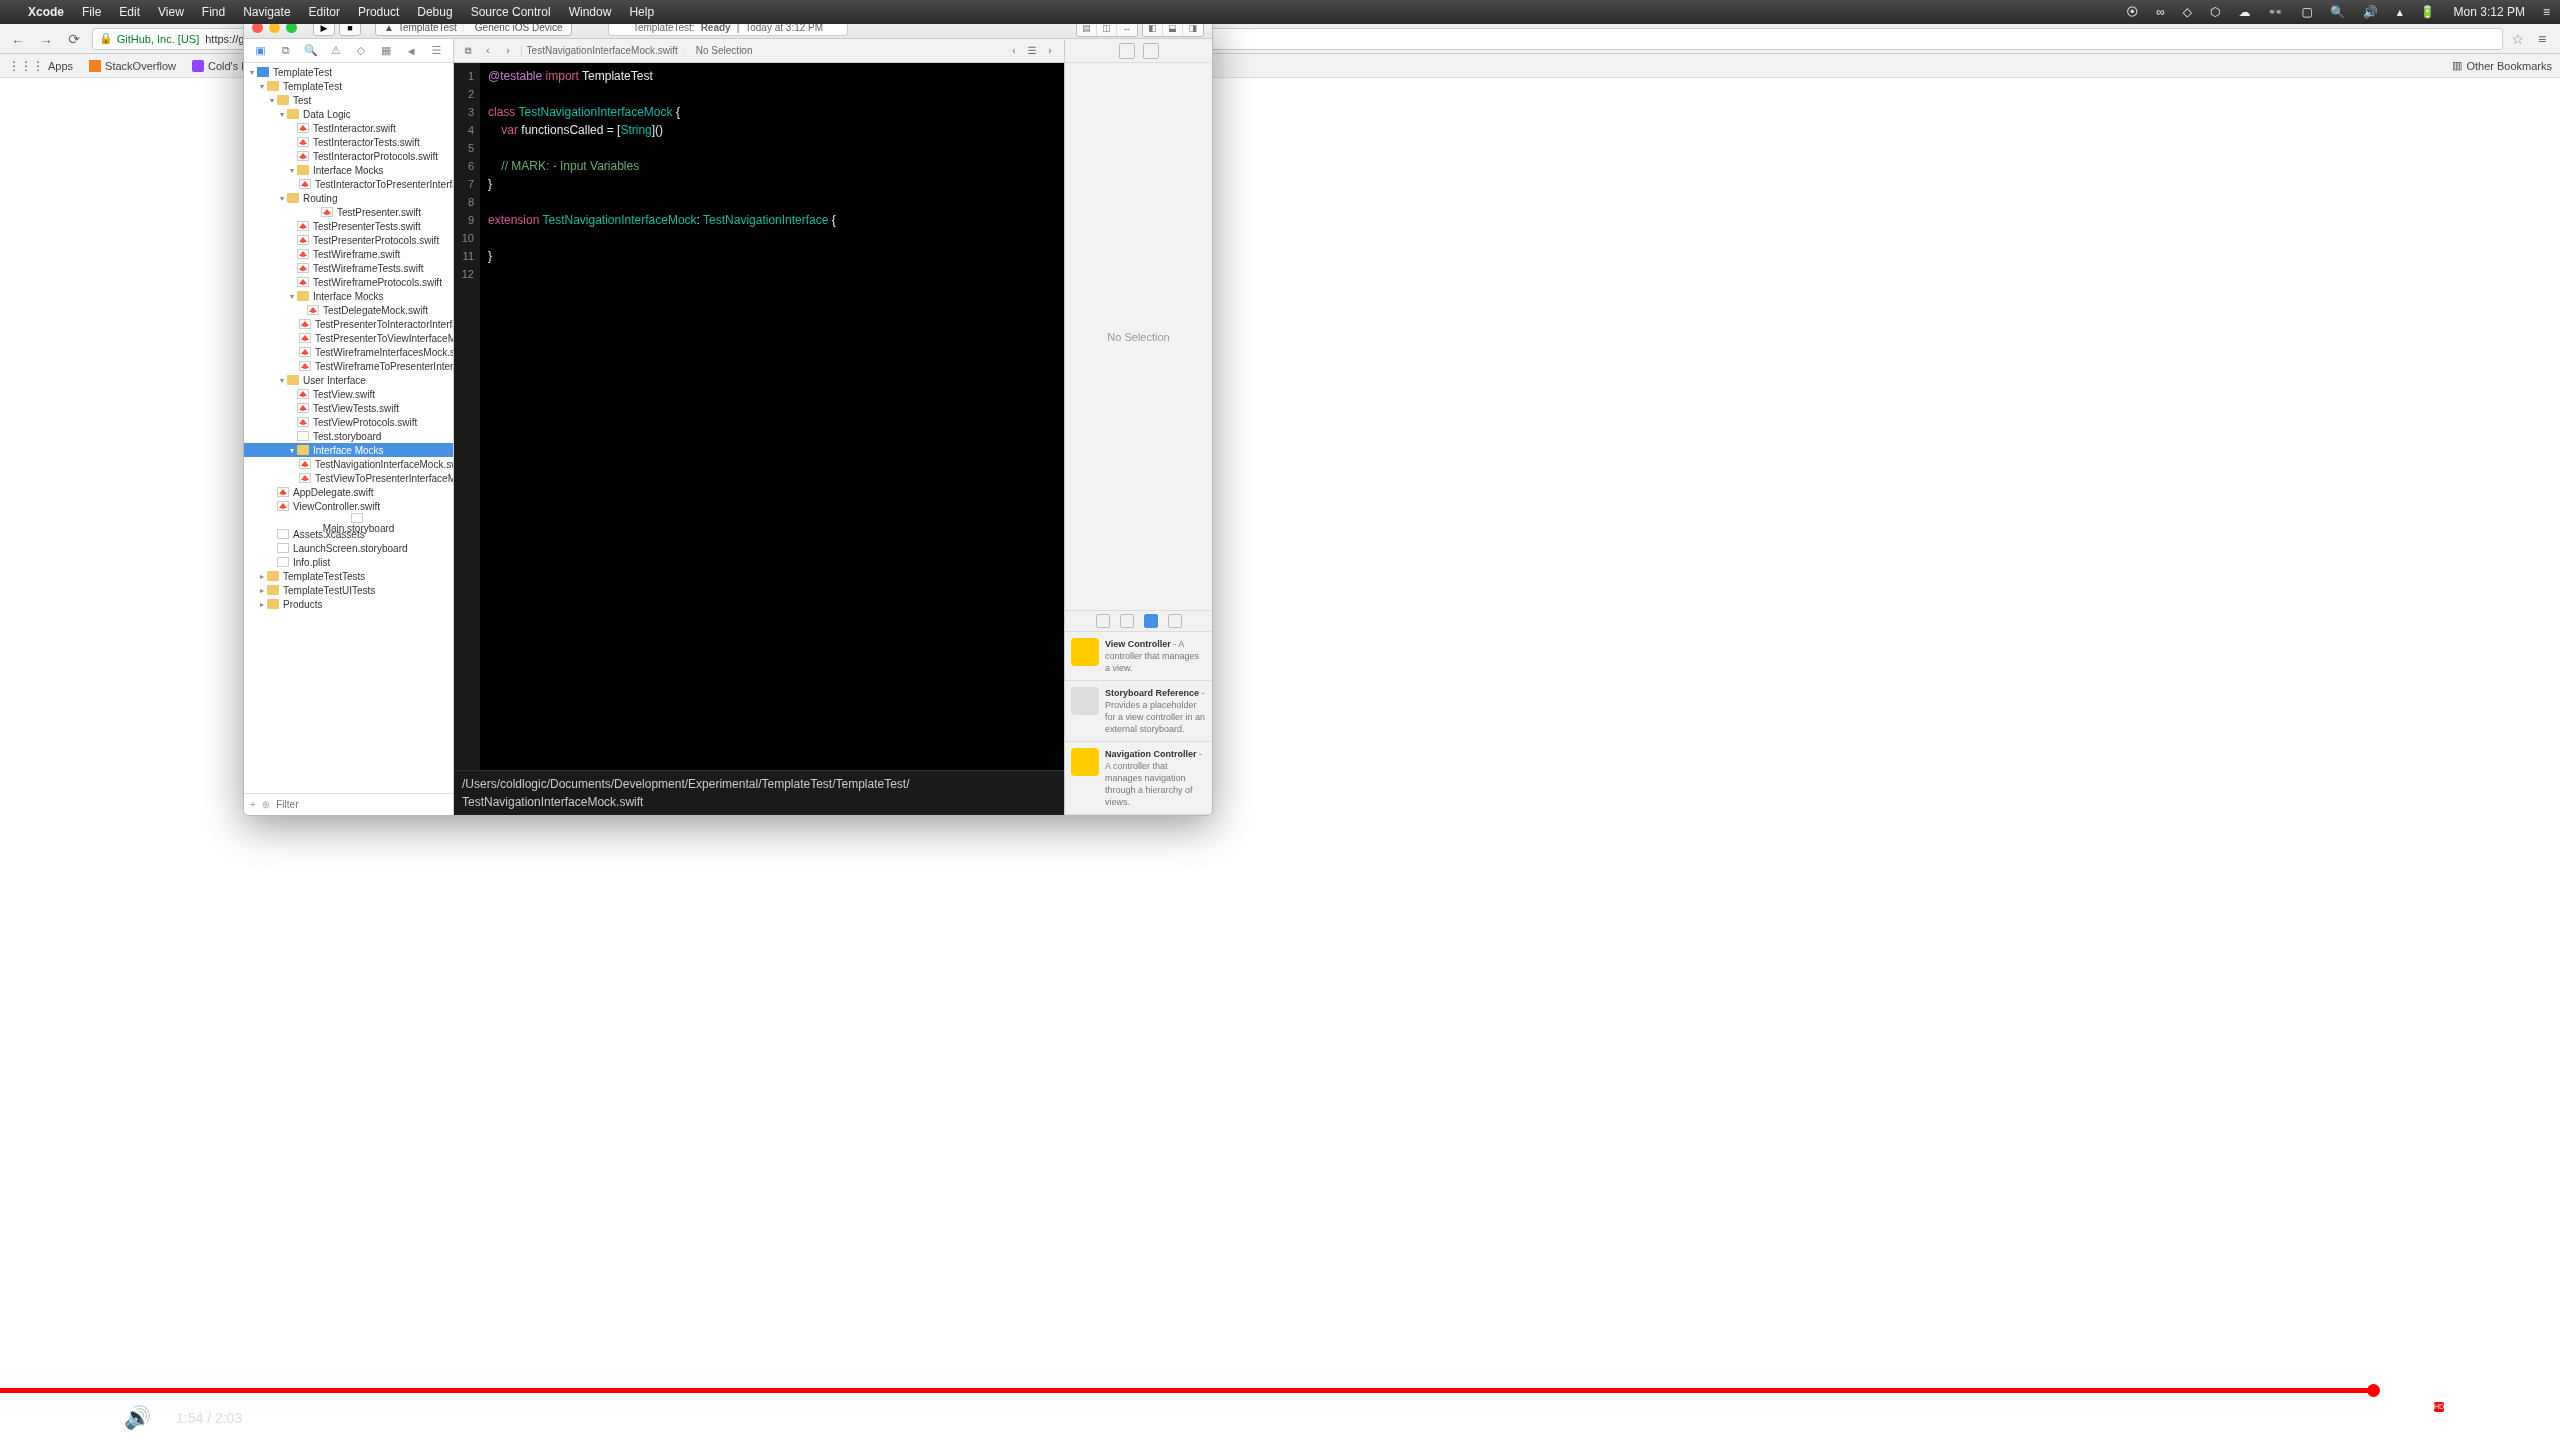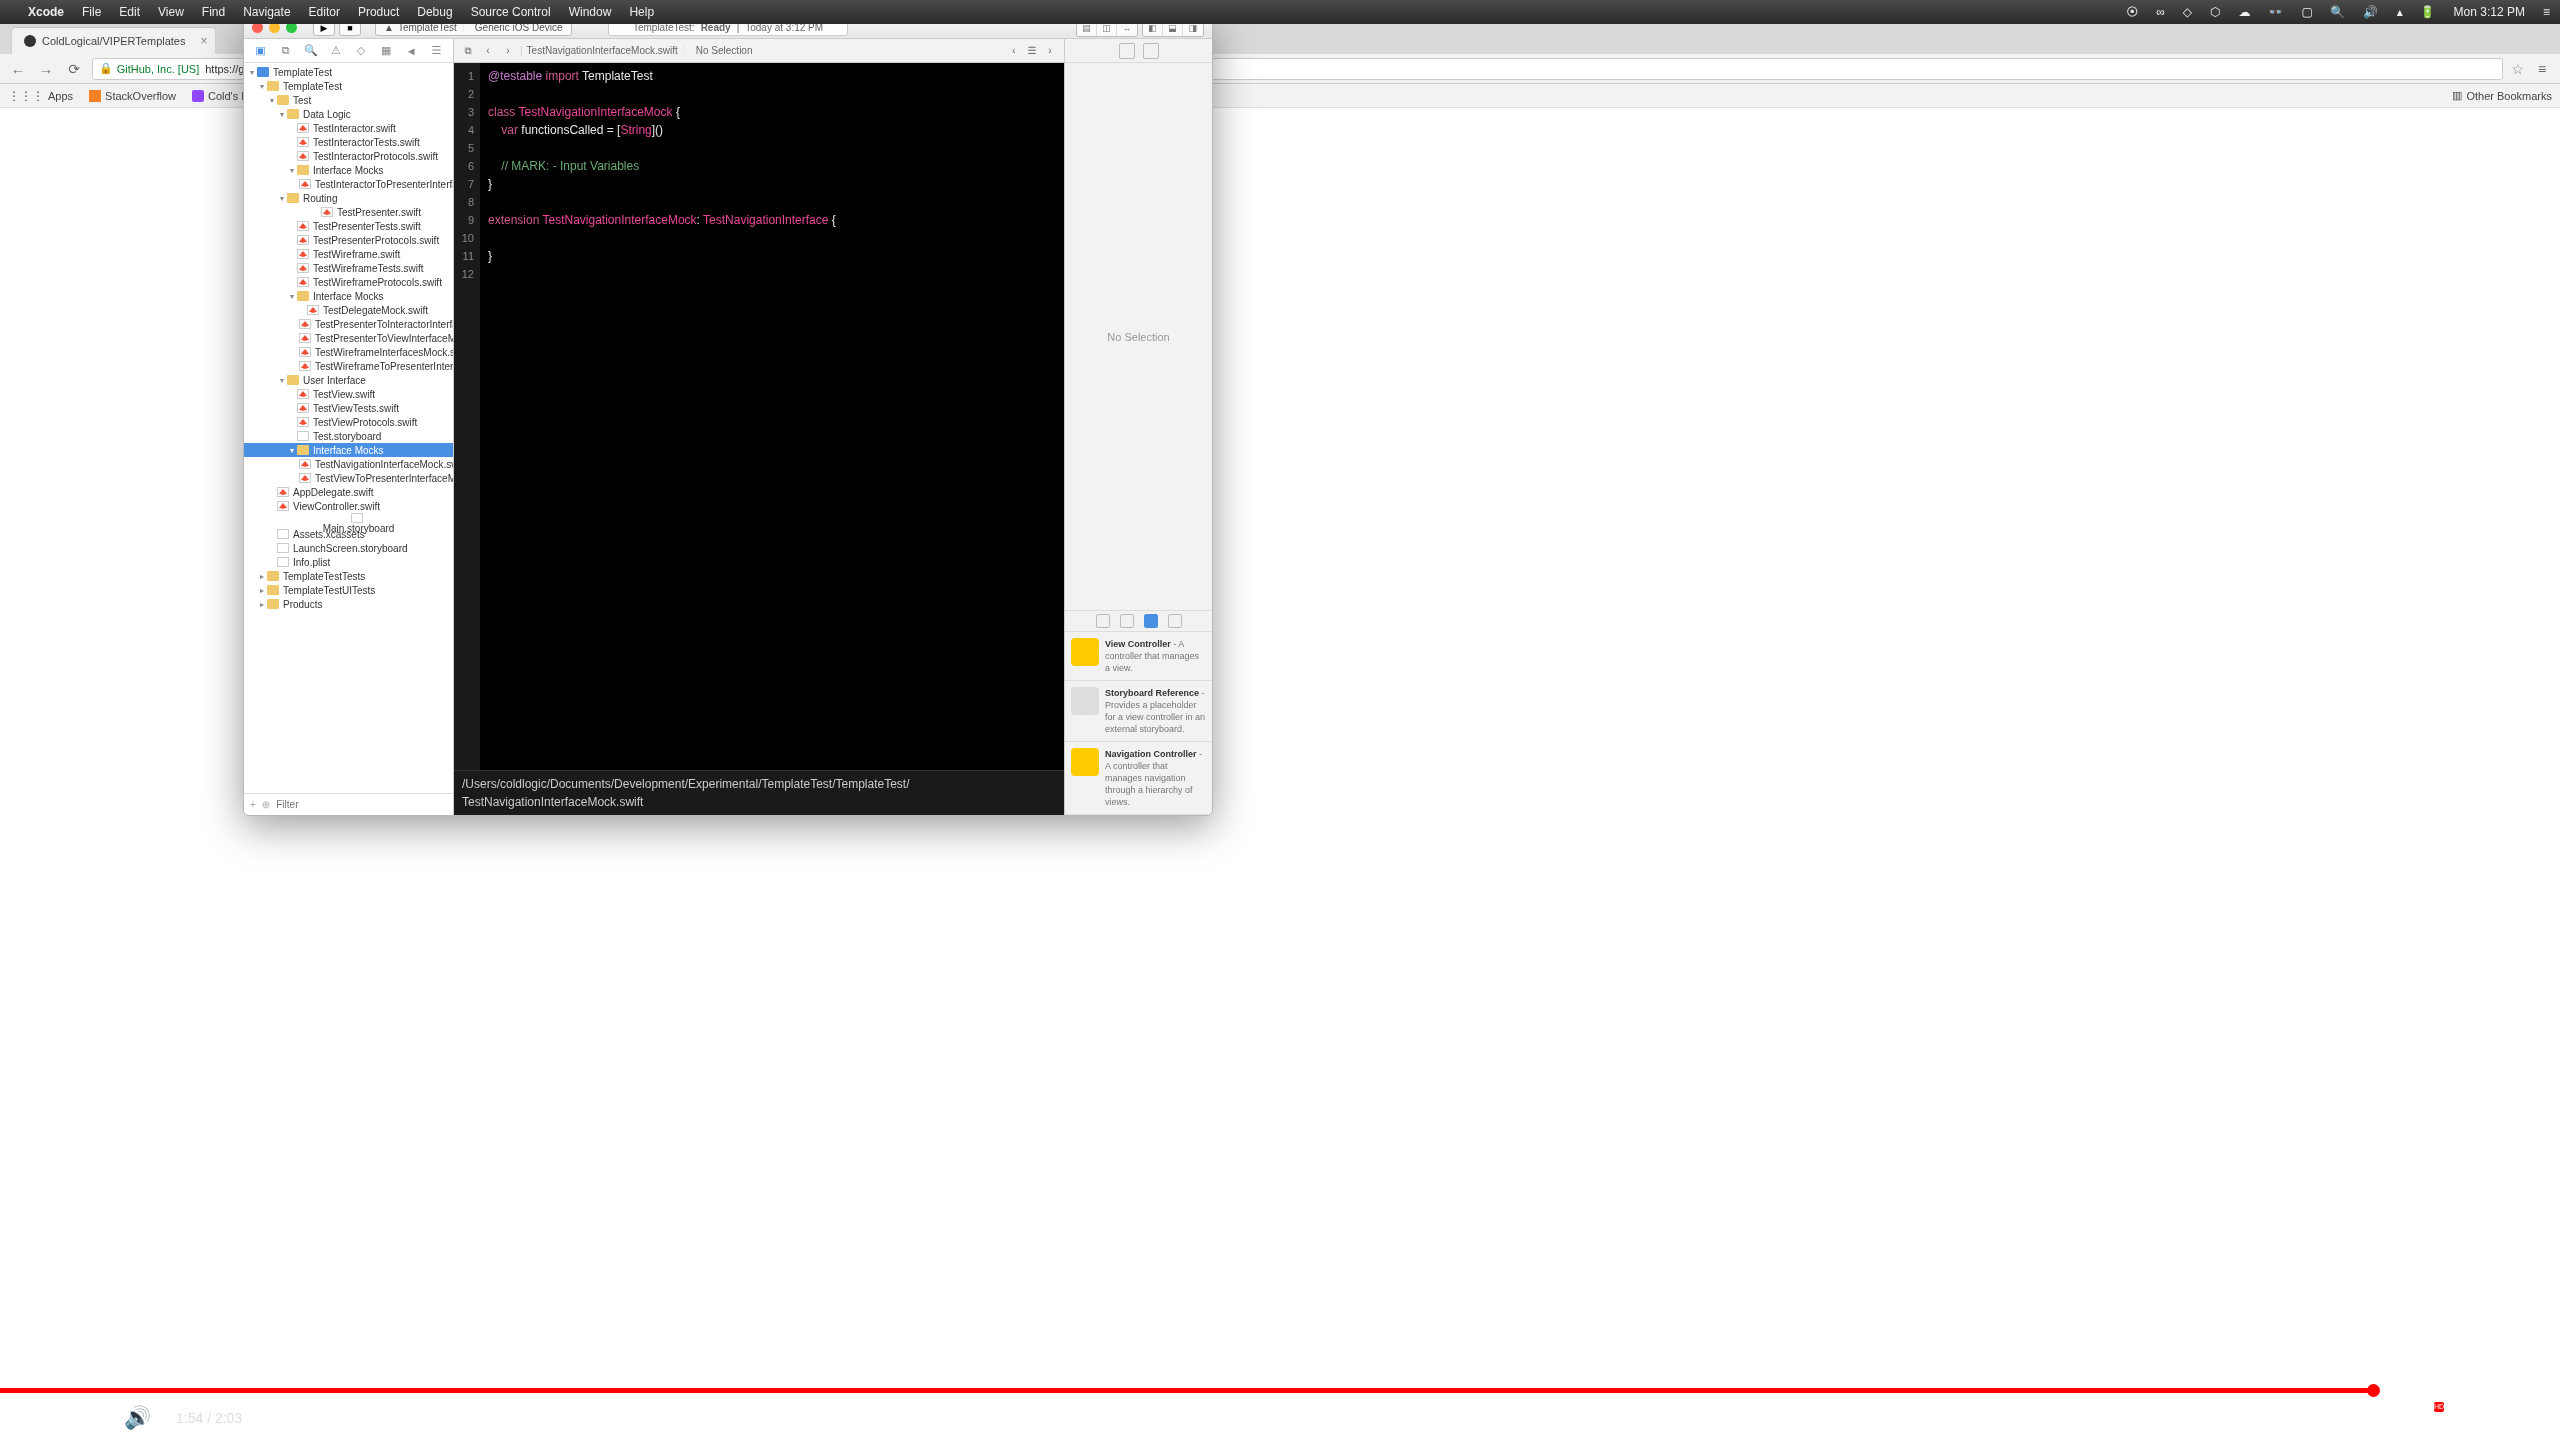--- a/index.html
+++ b/index.html
@@ -92,21 +92,21 @@
 .jump-bar .jb-btn { width: 16px; height: 16px; display: flex; align-items: center; justify-content: center; }
 .jump-bar .jb-sep { color: #ccc; }
 .jump-right { margin-left: auto; display: flex; gap: 2px; }
 .code-scroll { flex: 1; display: flex; background: #000; font-family: "Menlo", monospace; font-size: 12px; line-height: 18px; overflow: hidden; }
 .gutter { width: 26px; background: #1a1a1a; color: #888; text-align: right; padding: 4px 6px 0 0; font-size: 11px; }
 .gutter div { height: 18px; }
 .code { flex: 1; padding: 4px 8px 0 8px; color: #ddd; white-space: pre; }
 .code .line { height: 18px; }
 .tok-attr { color: #c77bcd; }
 .tok-kw { color: #d05990; }
-.tok-type { color: #ec4899; }
+.tok-type { color: #14b8a6; }
 .tok-var { color: #d05990; }
 .tok-comment { color: #6aab73; }
 .tok-plain { color: #e8e8e8; }
 
 .bottom-path { background: #1a1a1a; color: #ccc; font-family: "Menlo", monospace; font-size: 12px; padding: 4px 8px; border-top: 1px solid #333; }
 .bottom-path div { line-height: 18px; }
 
 
 .inspector { width: 148px; background: #f2f2f2; border-left: 1px solid #ccc; display: flex; flex-direction: column; }
 .insp-tabs { height: 24px; border-bottom: 1px solid #ddd; display: flex; align-items: center; justify-content: center; gap: 8px; }
@@ -167,27 +167,20 @@
     <span>🔍</span>
     <span>🔊</span>
     <span>▴</span>
     <span>🔋</span>
     <span>Mon 3:12 PM</span>
     <span>≡</span>
   </div>
 </div>
 
 <div class="browser">
-  <div class="browser-tabs">
-    <div class="tab">
-      <span class="fav"></span>
-      <span>ColdLogical/VIPERTemplates</span>
-      <span class="close">×</span>
-    </div>
-  </div>
   <div class="browser-addr">
     <div class="nav-btn">←</div>
     <div class="nav-btn">→</div>
     <div class="nav-btn">⟳</div>
     <div class="addr-box">
       <span class="lock">🔒</span>
       <span class="secure">GitHub, Inc. [US]</span>
       <span>https://github.com/ColdLogic</span>
     </div>
     <span class="star">☆</span>

